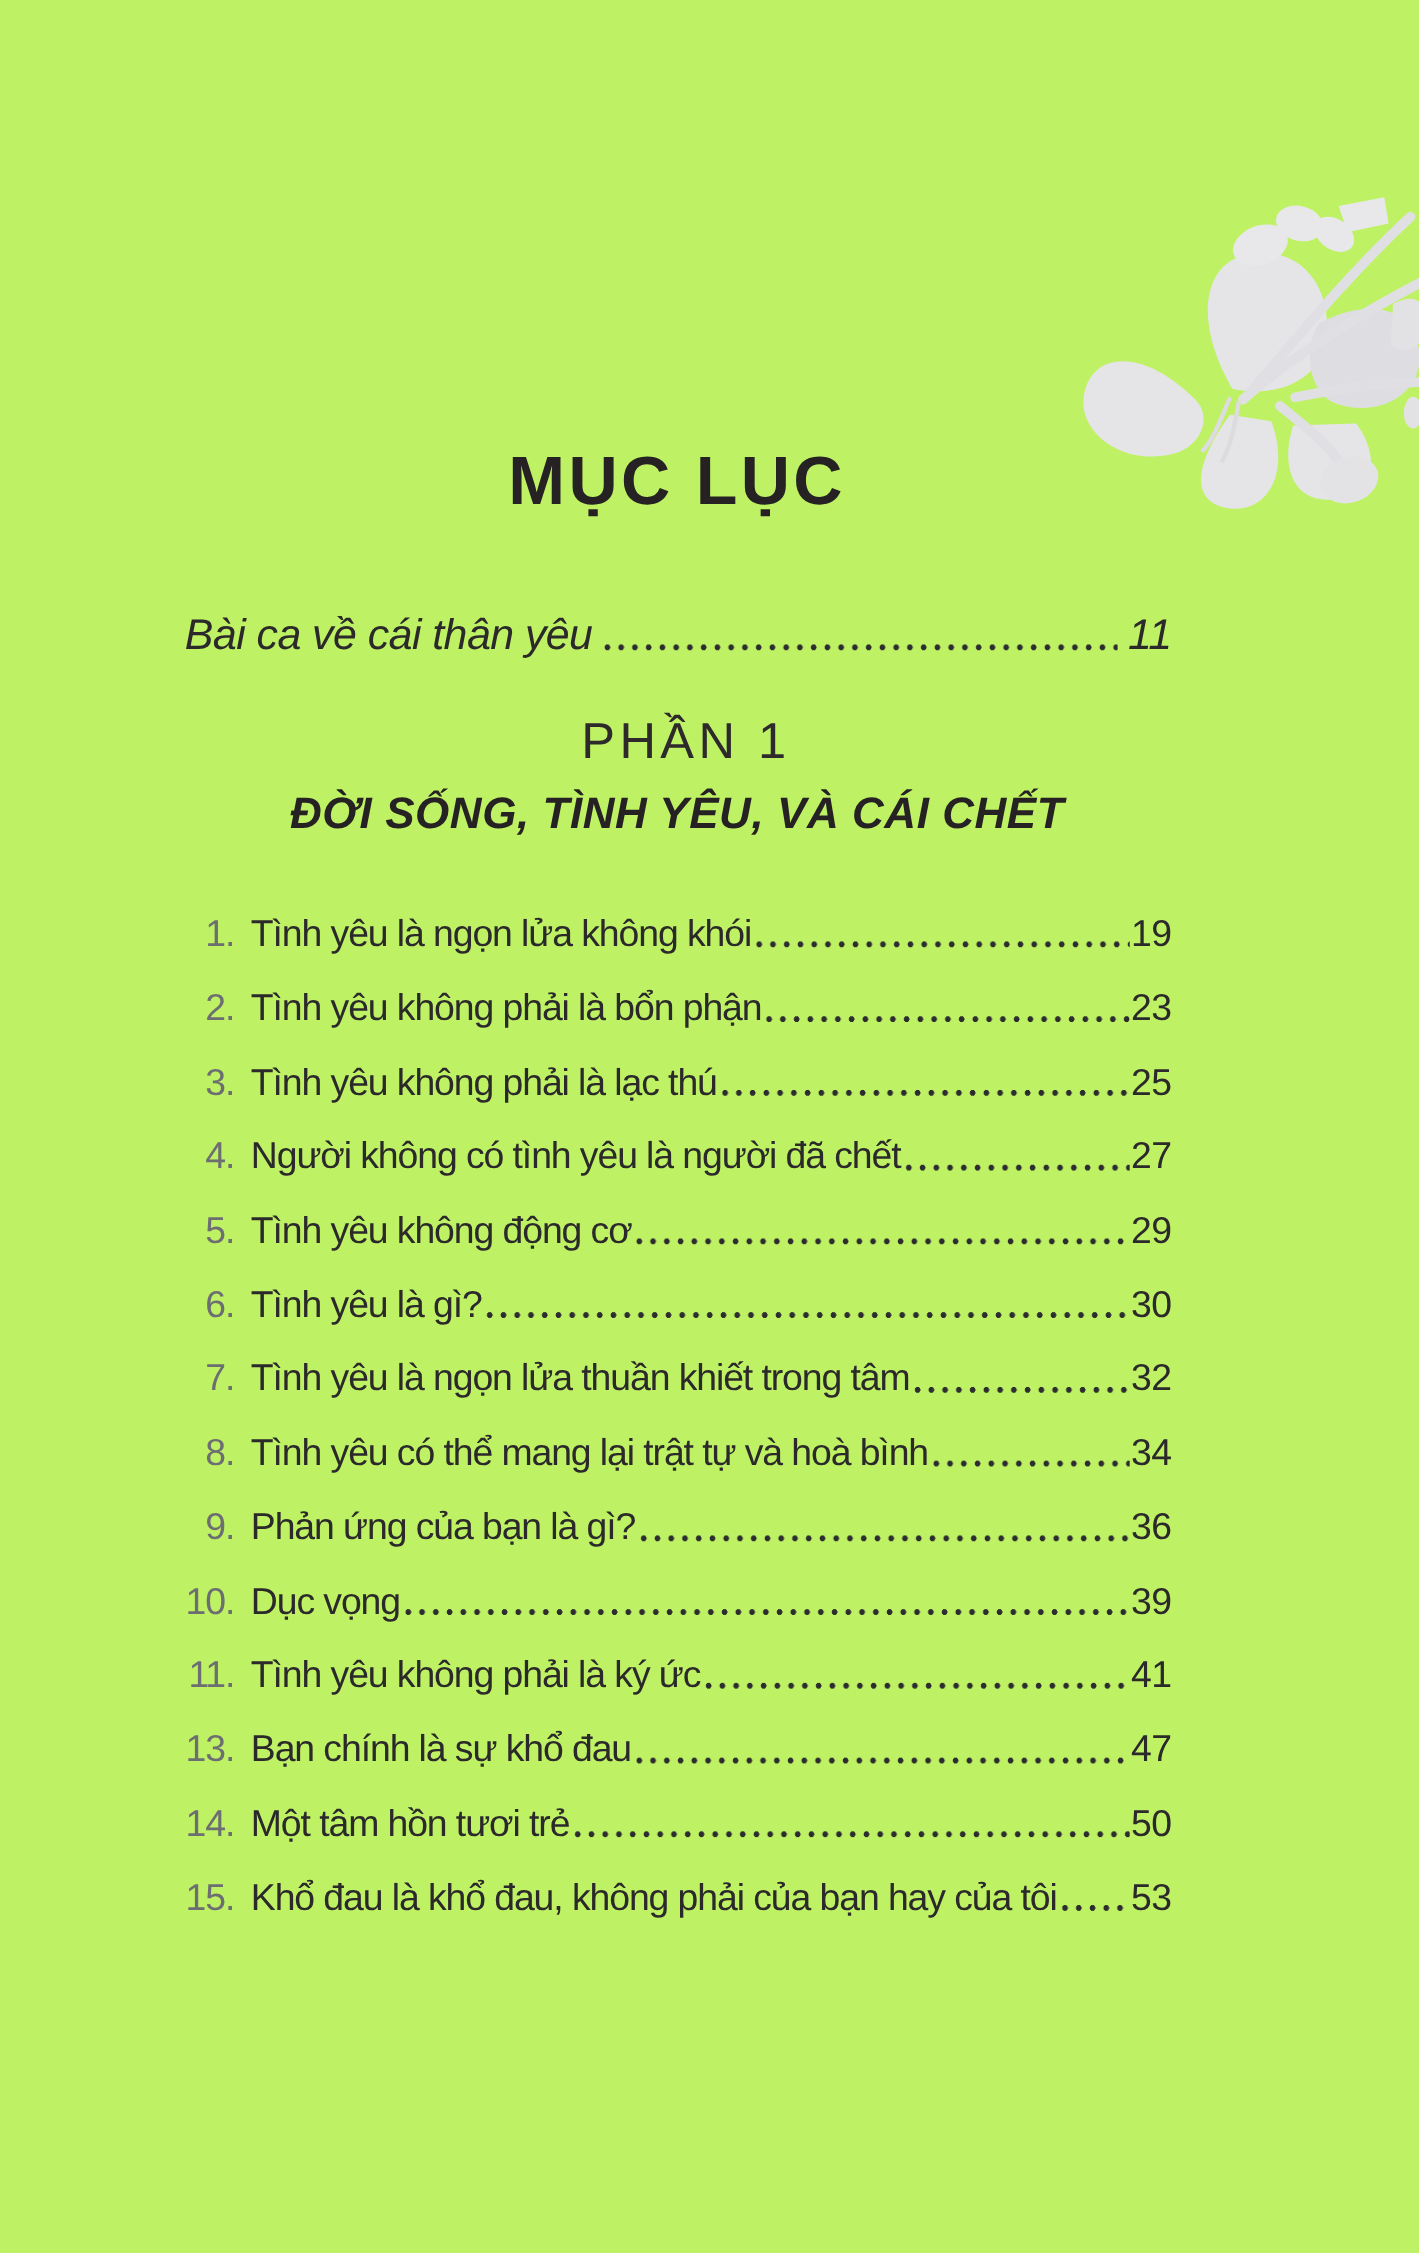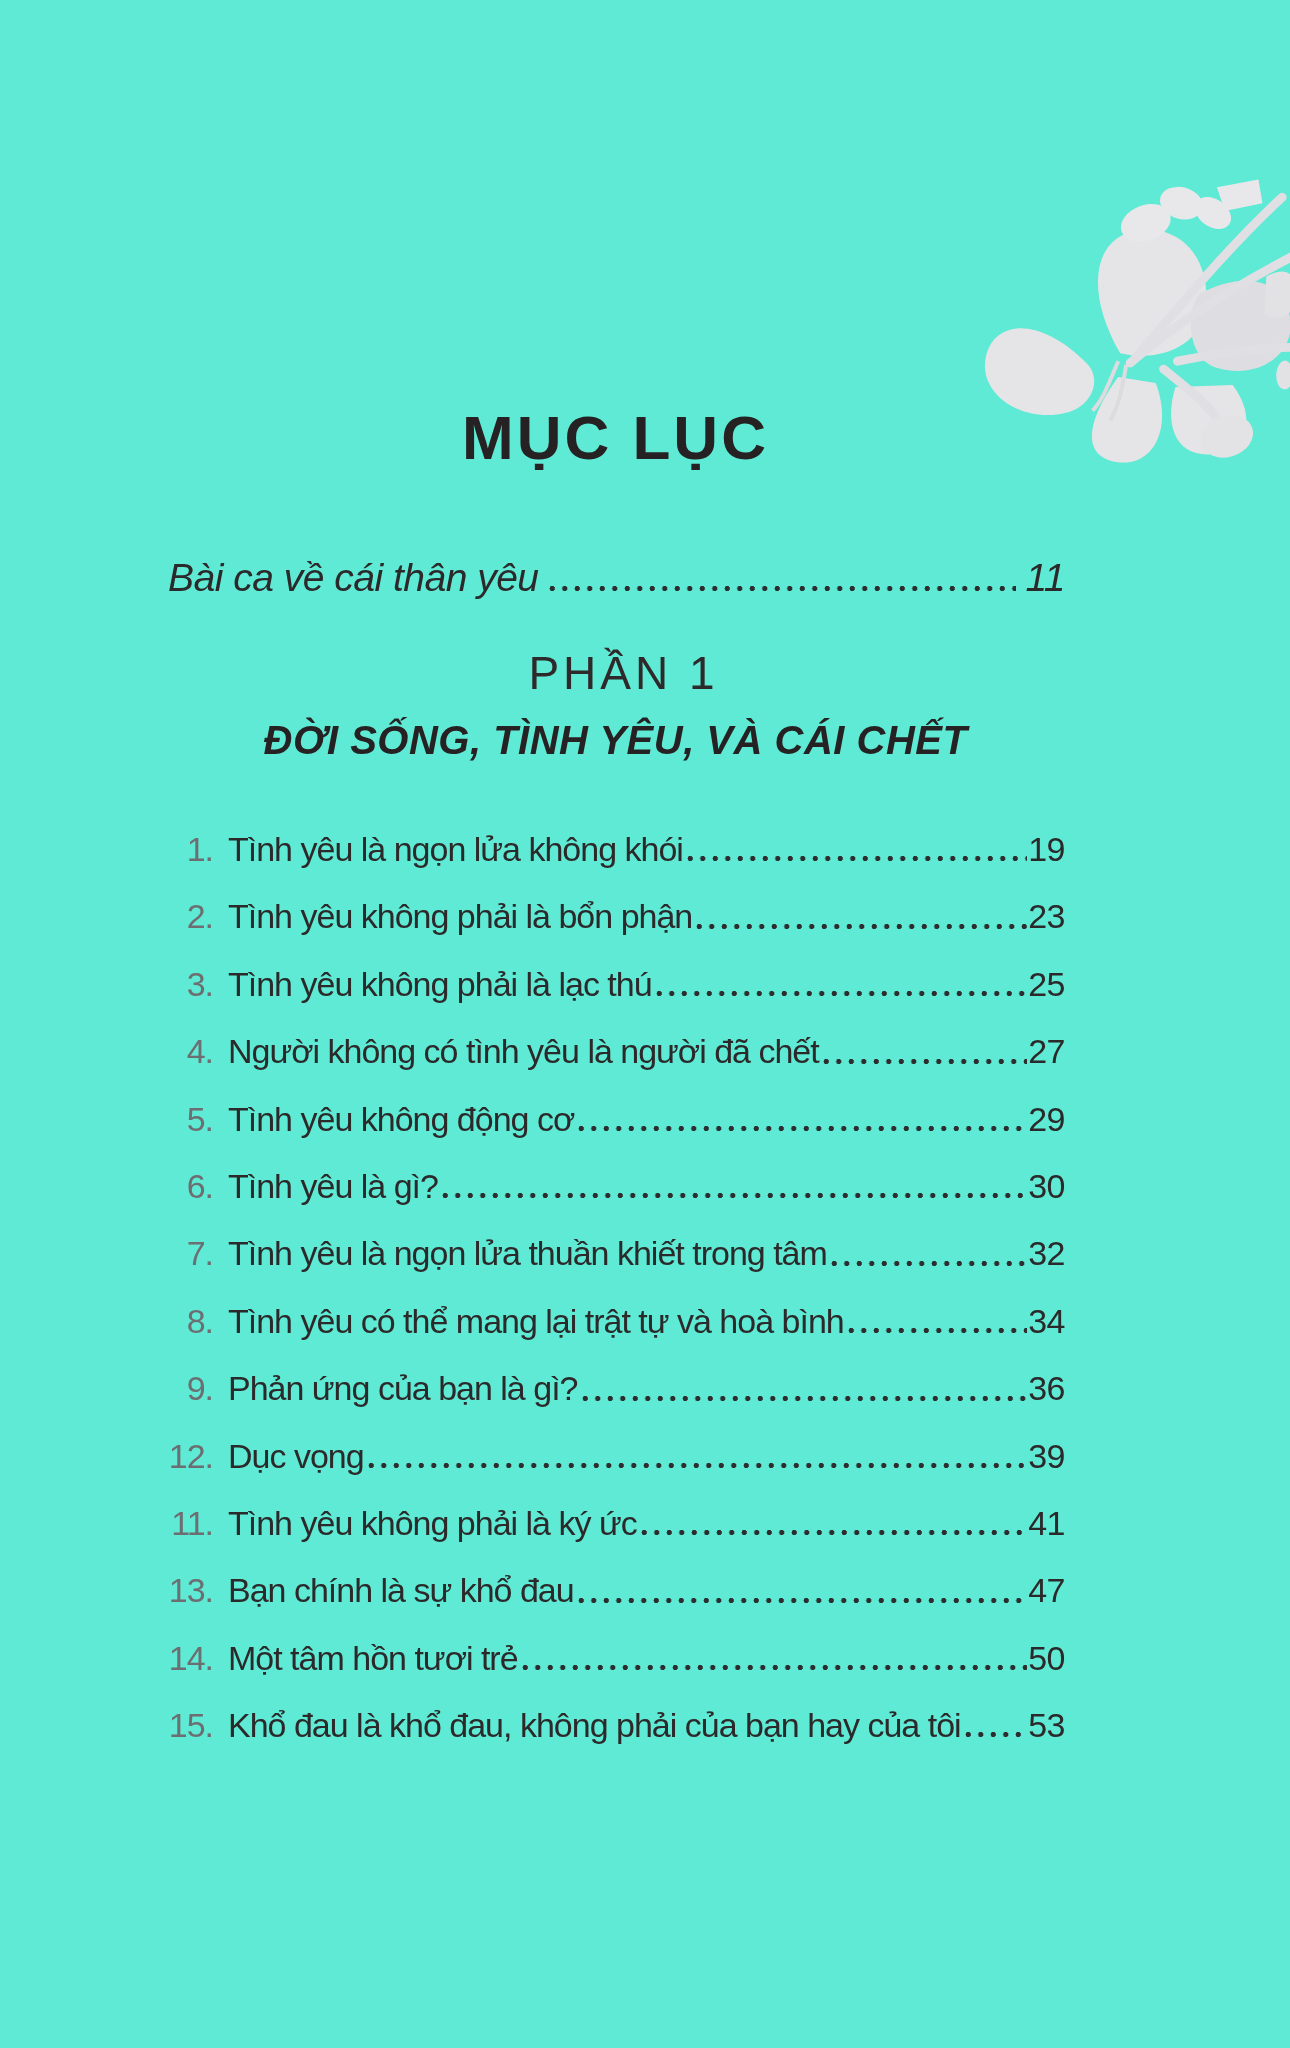--- a/index.html
+++ b/index.html
@@ -1,18 +1,18 @@
 <!DOCTYPE html>
 <html><head>
 <meta charset="utf-8">
 <style>
   html,body { margin:0; padding:0; background:#ffffff; }
   .page {
     position:relative; width:1290px; height:2048px; margin:0 auto;
-    background:#5eead4; overflow:hidden;
+    background:#bef264; overflow:hidden;
     font-family:"Liberation Sans","DejaVu Sans",sans-serif;
     color:#2b292a;
   }
   
   .flower { position:absolute; top:128px; right:-6px; width:326px; height:336px; }
 
   
   .content { position:absolute; left:166px; top:0; width:899px; height:100%; }
 
   .doc-title {
@@ -160,21 +160,21 @@
         <span class="dots"></span>
         <span class="toc-pg">34</span>
       </div>
       <div class="toc-row">
         <span class="toc-num">9.</span>
         <span class="toc-text">Phản ứng của bạn là gì?</span>
         <span class="dots"></span>
         <span class="toc-pg">36</span>
       </div>
       <div class="toc-row">
-        <span class="toc-num">12.</span>
+        <span class="toc-num">10.</span>
         <span class="toc-text">Dục vọng</span>
         <span class="dots"></span>
         <span class="toc-pg">39</span>
       </div>
       <div class="toc-row">
         <span class="toc-num">11.</span>
         <span class="toc-text">Tình yêu không phải là ký ức</span>
         <span class="dots"></span>
         <span class="toc-pg">41</span>
       </div>

